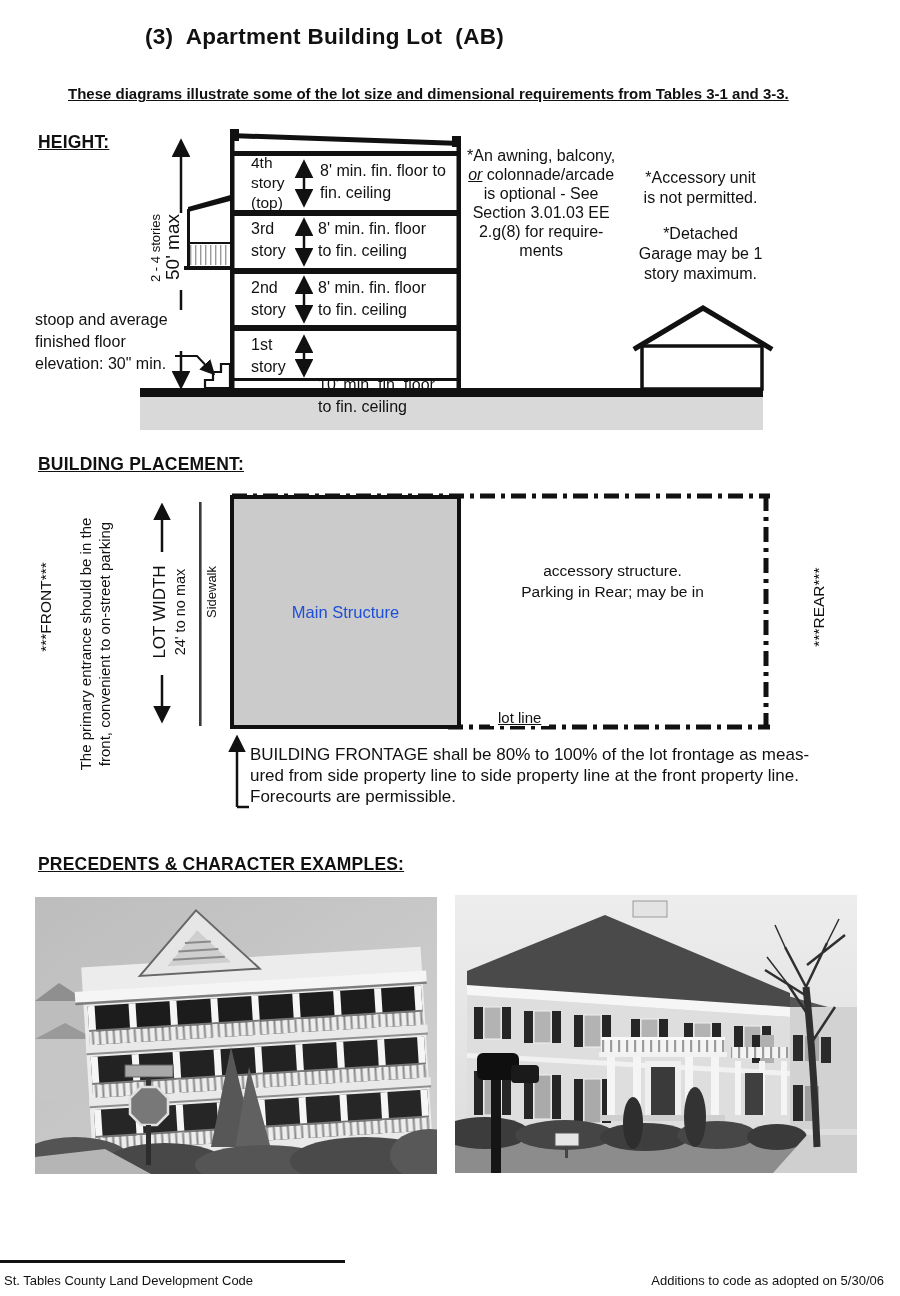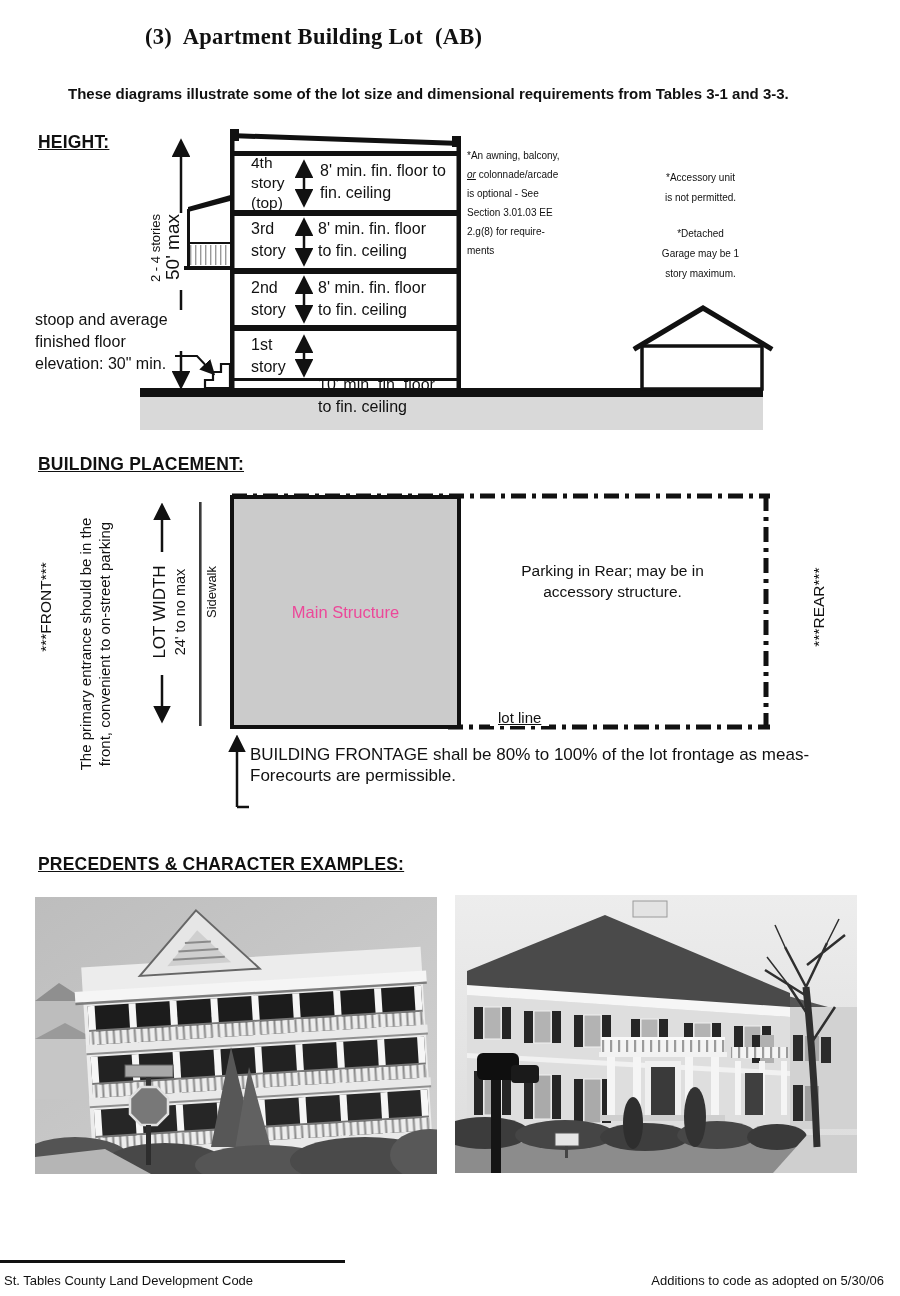--- a/index.html
+++ b/index.html
@@ -1,24 +1,24 @@
 <!DOCTYPE html>
 <html><head>
 <meta charset="utf-8">
 <style>
   html,body{margin:0;padding:0;background:#fff;}
   .page{position:relative;width:900px;height:1296px;background:#fff;overflow:hidden;
         font-family:"Liberation Sans",sans-serif;color:#111;}
   .abs{position:absolute;}
   .rot{transform:rotate(-90deg);transform-origin:center center;}
   .ctr{text-align:center;}
-  .title{font-size:22.5px;font-weight:bold;white-space:pre;letter-spacing:.3px;font-family:Liberation Serif, serif;}
-  .subtitle{font-size:15px;font-weight:bold;}
+  .title{font-size:22.5px;font-weight:bold;white-space:pre;letter-spacing:.3px;}
+  .subtitle{font-size:15px;font-weight:bold;text-decoration:underline;}
   .h2{font-size:17.5px;font-weight:bold;text-decoration:underline;letter-spacing:.2px;}
-  .note{font-size:10px;line-height:19px;}
+  .note{font-size:16px;line-height:19px;text-align:center;}
   .story-label{font-size:15.5px;line-height:20px;}
   .story-desc{font-size:16px;line-height:22px;}
   .or-style{font-style:italic;text-decoration:underline;}
   .txt{z-index:3;}
   svg{display:block;}
   .diagram{z-index:1;}
   .whitebg{background:#fff;padding:0 8px;text-decoration:underline;}
 </style>
 </head>
 <body>
@@ -190,33 +190,34 @@
     <div>front, convenient to on-street parking</div>
   </div>
 
   <div class="abs txt rot ctr" style="left:105px;top:592px;width:130px;height:40px;line-height:20px;">
     <div style="font-size:17px;">LOT WIDTH</div>
     <div style="font-size:14.5px;">24' to no max</div>
   </div>
 
   <div class="abs txt rot ctr" style="left:172px;top:584px;width:80px;height:16px;font-size:13px;">Sidewalk</div>
 
-  <div class="abs txt ctr" style="left:232px;top:603px;width:227px;font-size:16.5px;color:#ec4899;">Main Structure</div>
+  <div class="abs txt ctr" style="left:232px;top:603px;width:227px;font-size:16.5px;color:#1d4ed8;">Main Structure</div>
 
   <div class="abs txt ctr" style="left:465px;top:560px;width:295px;font-size:15.5px;line-height:21px;">
+    <div>accessory structure.</div>
     <div>Parking in Rear; may be in</div>
-    <div>accessory structure.</div>
   </div>
 
   <div class="abs txt whitebg" style="left:490px;top:709px;font-size:15px;">lot line</div>
 
   <div class="abs txt rot ctr" style="left:759px;top:598px;width:120px;height:18px;font-size:15.5px;">***REAR***</div>
 
   <div class="abs txt" style="left:250px;top:744px;font-size:17px;line-height:21px;">
     <div>BUILDING FRONTAGE shall be 80% to 100% of the lot frontage as meas-</div>
+    <div>ured from side property line to side property line at the front property line.</div>
     <div>Forecourts are permissible.</div>
   </div>
 
   <div class="abs txt h2" style="left:38px;top:854px;">PRECEDENTS &amp; CHARACTER EXAMPLES:</div>
 
   <div class="abs" style="left:35px;top:897px;width:402px;height:277px;">
     <svg width="402" height="277" viewBox="0 0 402 277">
       <defs>
         <linearGradient id="skyL" x1="0" y1="0" x2="1" y2="1">
           <stop offset="0" stop-color="#bdbdbd"></stop>

